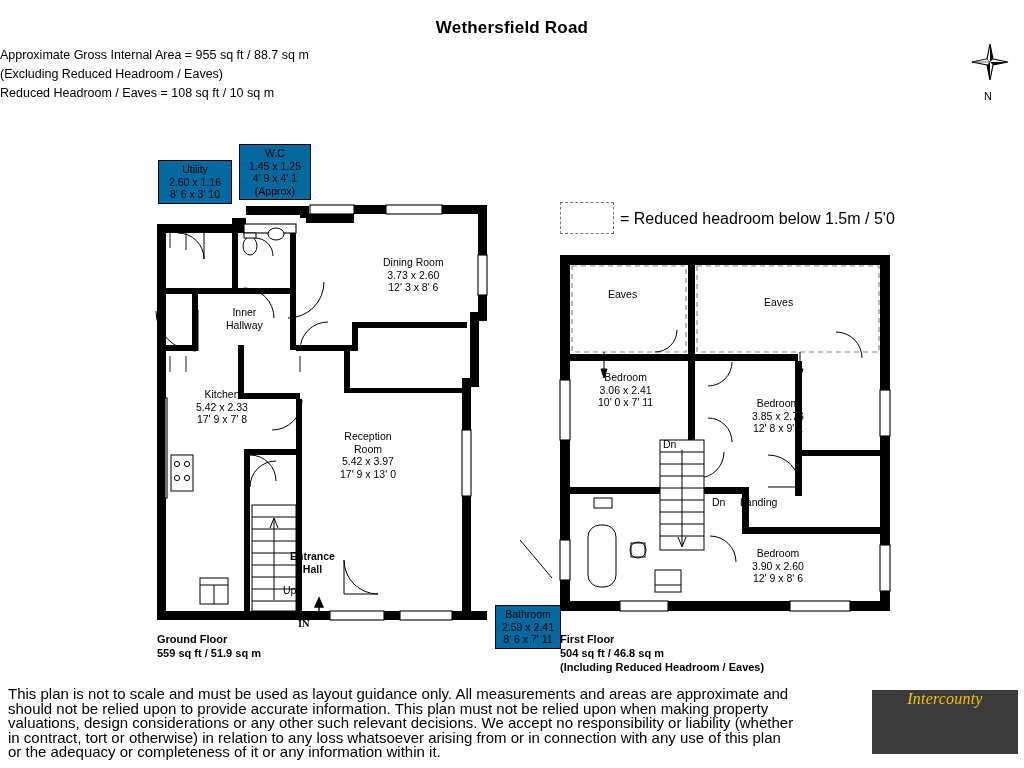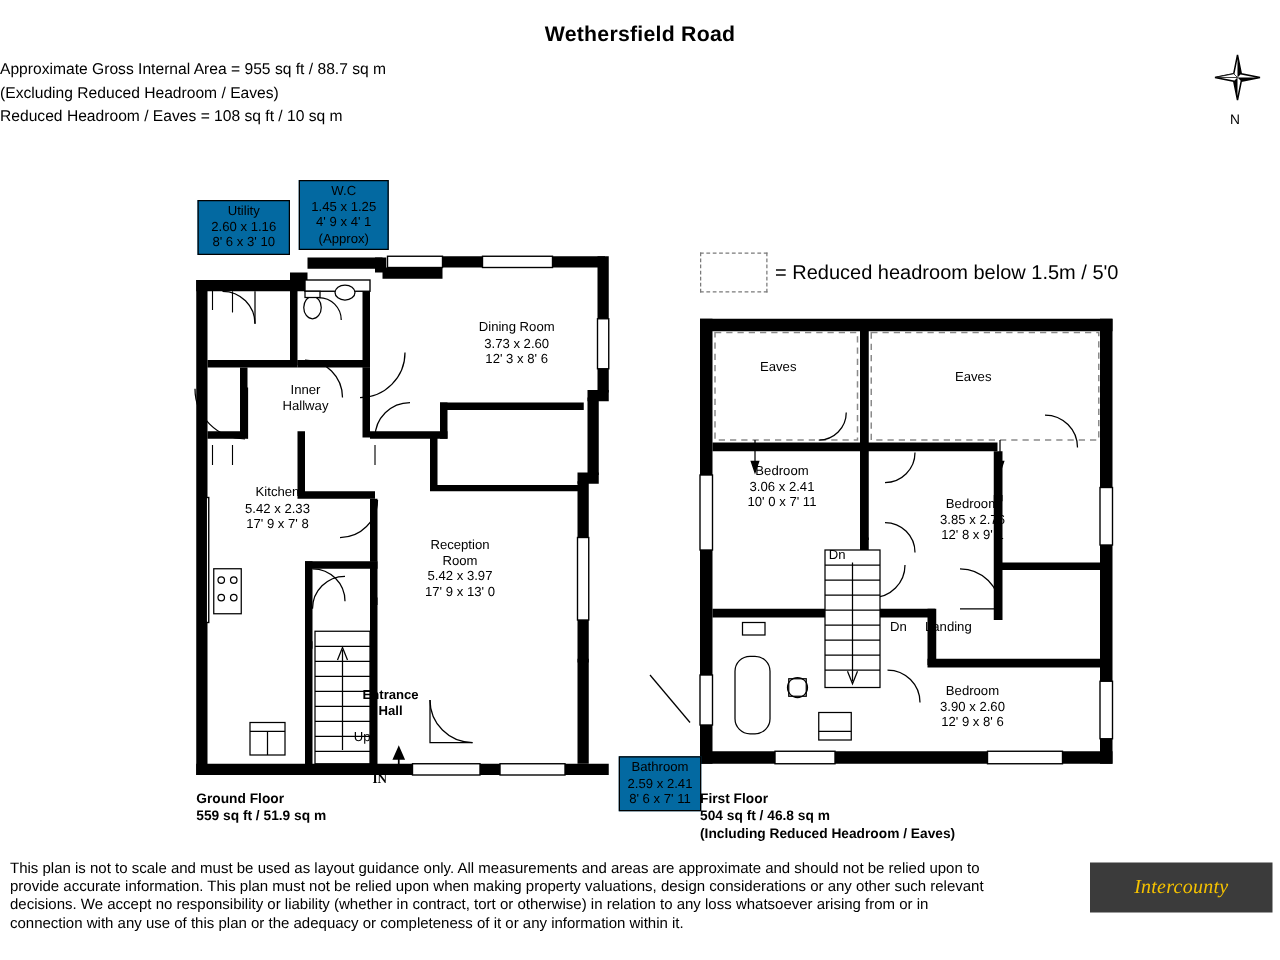--- a/index.html
+++ b/index.html
@@ -68,31 +68,31 @@
     background: #fff;
   }
   #legend-text {
     left: 620px; top: 210px;
     font-size: 16px;
   }
 
   
   #disclaimer {
     left: 8px; top: 687px; width: 790px;
-    font-size: 12px;
+    font-size: 15px;
     line-height: 14.5px;
   }
 
   
   #logo {
     left: 872px; top: 690px;
-    width: 146px; height: 40px;
+    width: 146px; height: 64px;
     background: #3b3b3b;
     display: flex;
-    align-items: center;
+    align-items: flex-start;
     justify-content: center;
   }
   #logo span {
     color: #f5c200;
     font-size: 16px;
     font-style: italic;
     font-family: "Liberation Serif", serif;
     letter-spacing: .2px;
   }
 

